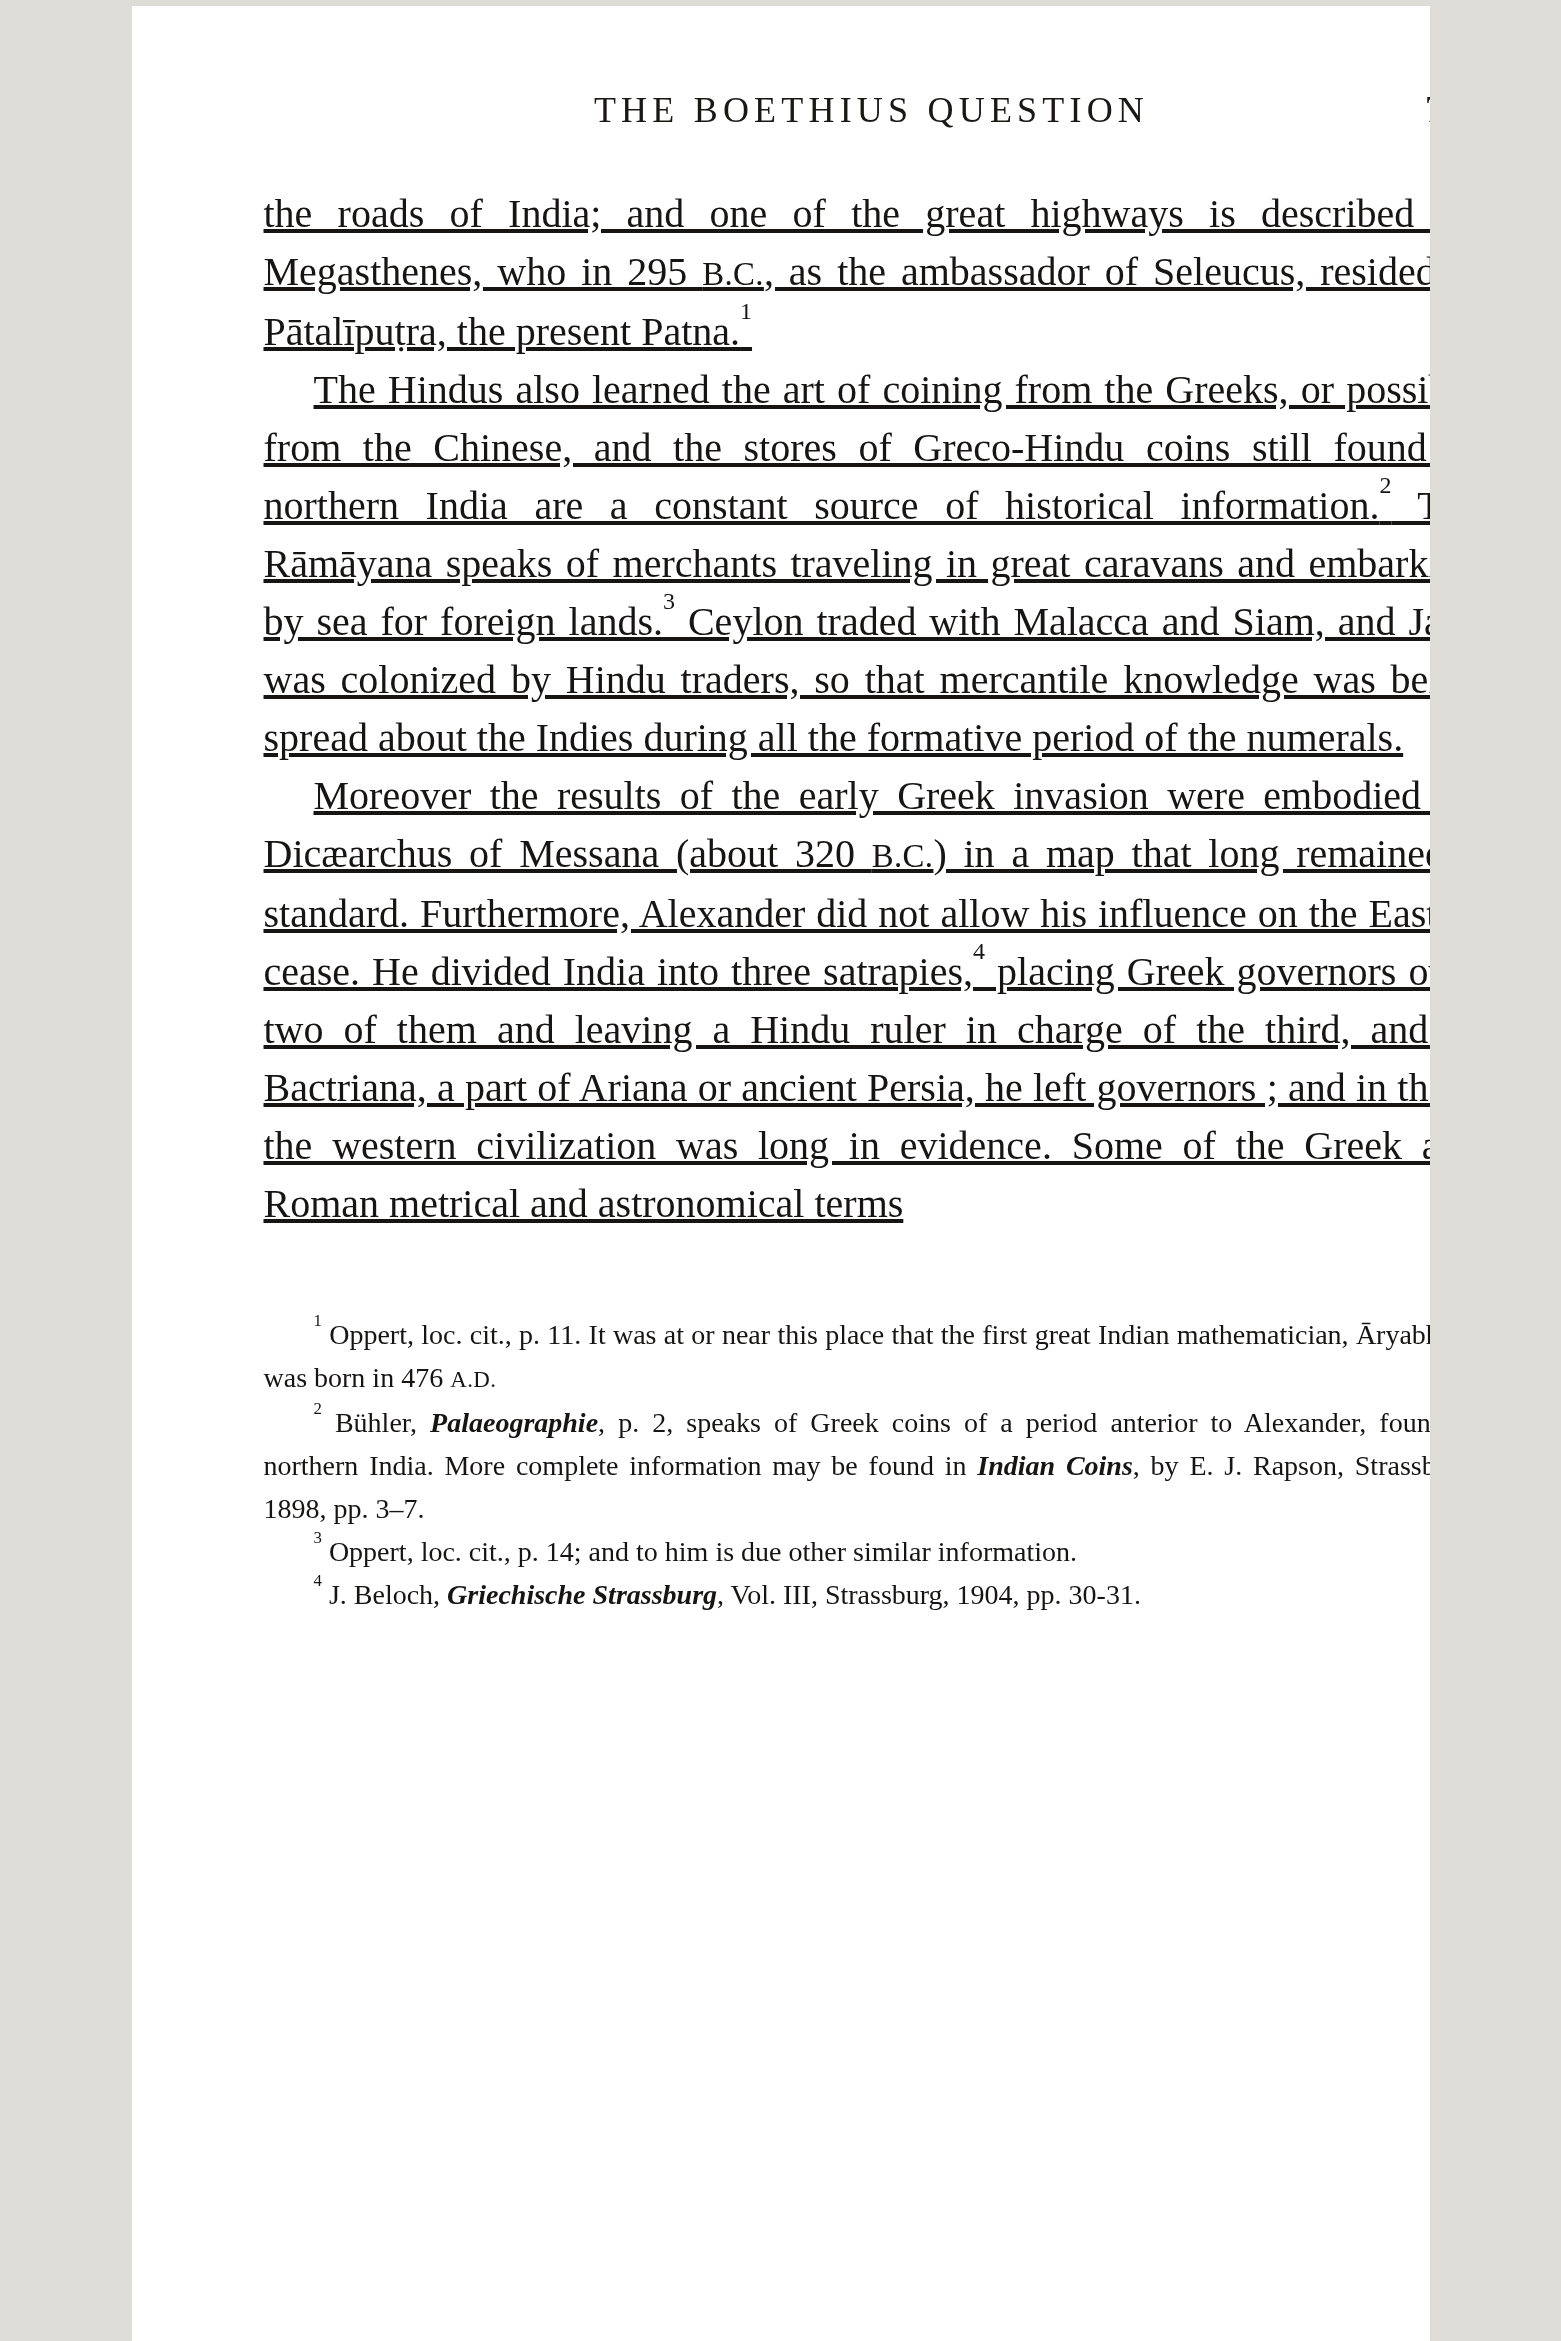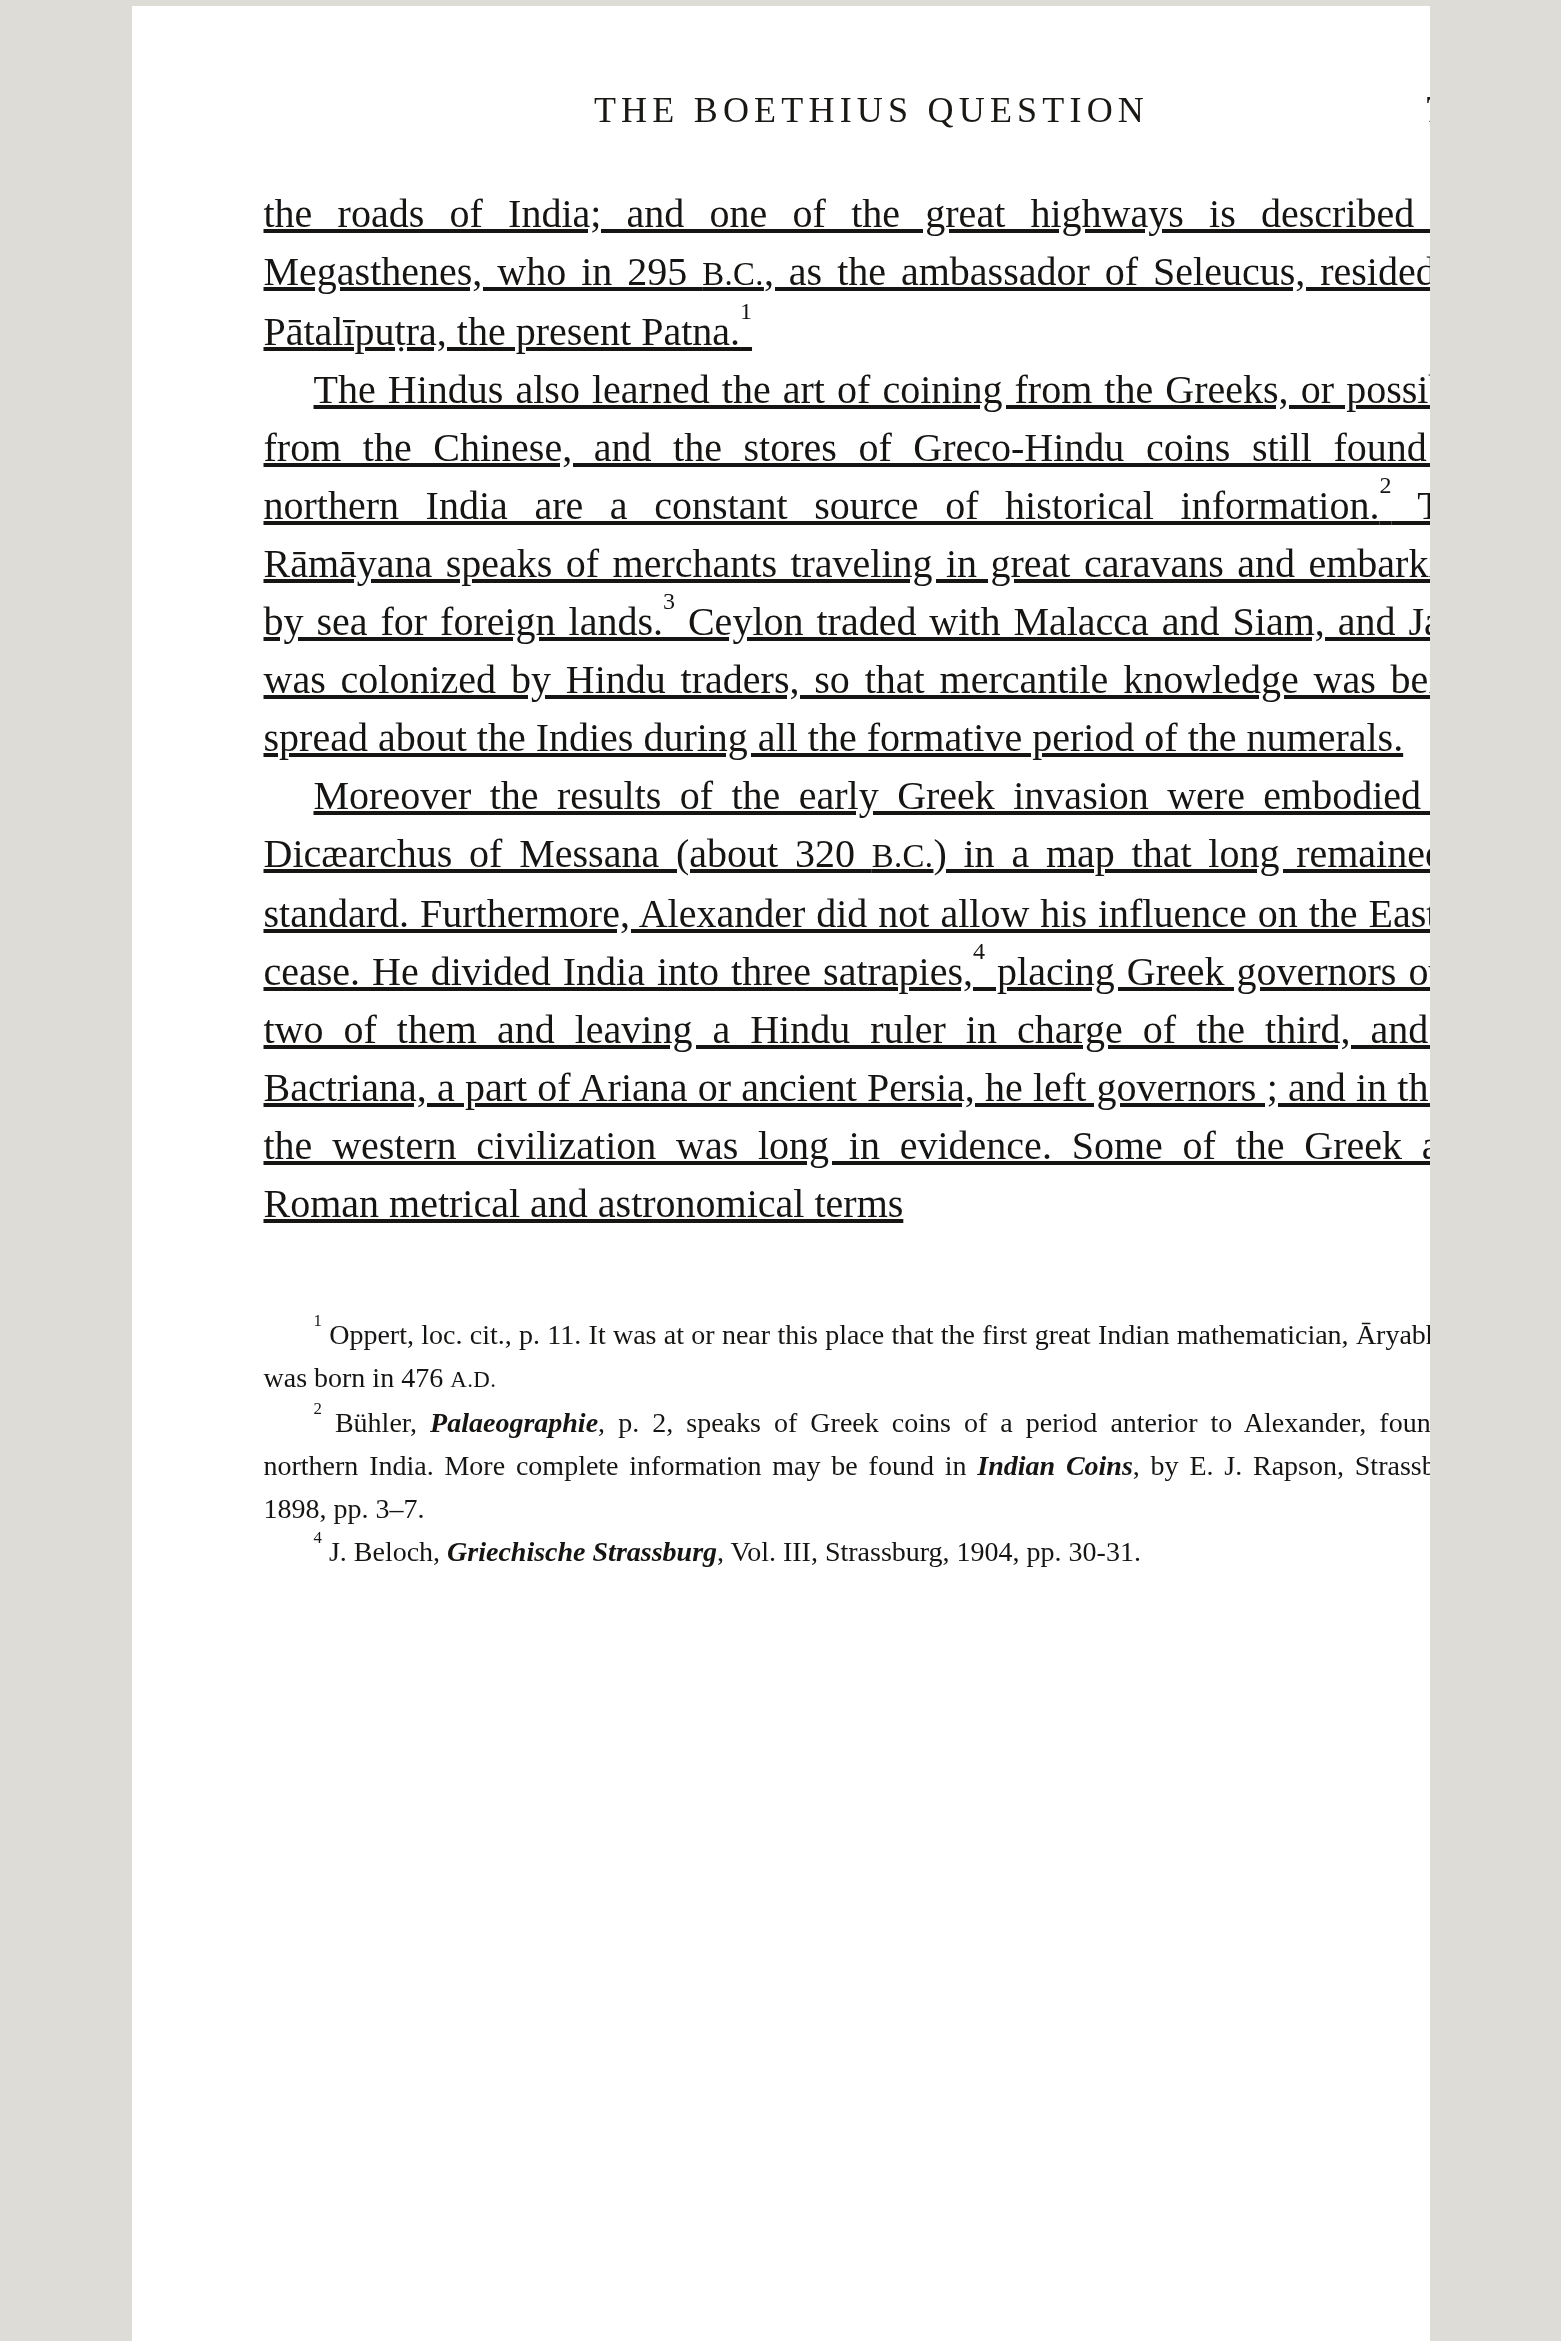--- a/index.html
+++ b/index.html
@@ -75,18 +75,19 @@
 
     <div class="body-text">
         <p class="para"><span>the roads of India; and one of the great highways is described by Megasthenes, who in 295 </span><span class="sc">B.C.</span><span>, as the ambassador of Seleucus, resided at Pātalīpuṭra, the present Patna.</span><sup class="fn-ref">1</sup></p>
         <p class="para indented"><span>The Hindus also learned the art of coining from the Greeks, or possibly from the Chinese, and the stores of Greco-Hindu coins still found in northern India are a constant source of historical information.</span><sup class="fn-ref">2</sup><span> The Rāmāyana speaks of merchants traveling in great caravans and embarking by sea for foreign lands.</span><sup class="fn-ref">3</sup><span> Ceylon traded with Malacca and Siam, and Java was colonized by Hindu traders, so that mercantile knowledge was being spread about the Indies during all the formative period of the numerals.</span></p>
         <p class="para indented"><span>Moreover the results of the early Greek invasion were embodied by Dicæarchus of Messana (about 320 </span><span class="sc">B.C.</span><span>) in a map that long remained a standard.  Furthermore, Alexander did not allow his influence on the East to cease.  He divided India into three satrapies,</span><sup class="fn-ref">4</sup><span> placing Greek governors over two of them and leaving a Hindu ruler in charge of the third, and in Bactriana, a part of Ariana or ancient Persia, he left governors ; and in these the western civilization was long in evidence.  Some of the Greek and Roman metrical and astronomical terms</span></p>
       </div>
 
     <div class="footnotes">
         <p class="footnote"><sup class="fn-ref">1</sup><span> Oppert, loc. cit., p. 11.  It was at or near this place that the first great Indian mathematician, Āryabhaṭa, was born in 476 </span><span class="sc">A.D.</span></p>
         <p class="footnote"><sup class="fn-ref">2</sup><span> Bühler, </span><span class="it">Palaeographie</span><span>, p. 2, speaks of Greek coins of a period anterior to Alexander, found in northern India.  More complete information may be found in </span><span class="it">Indian Coins</span><span>, by E. J. Rapson, Strassburg, 1898, pp. 3–7.</span></p>
+        <p class="footnote"><sup class="fn-ref">3</sup><span> Oppert, loc. cit., p. 14; and to him is due other similar information.</span></p>
         <p class="footnote"><sup class="fn-ref">4</sup><span> J. Beloch, </span><span class="it">Griechische Strassburg</span><span>, Vol. III, Strassburg, 1904, pp. 30-31.</span></p>
       </div>
 
   </div>
 </div>
 
 
 </body></html>

